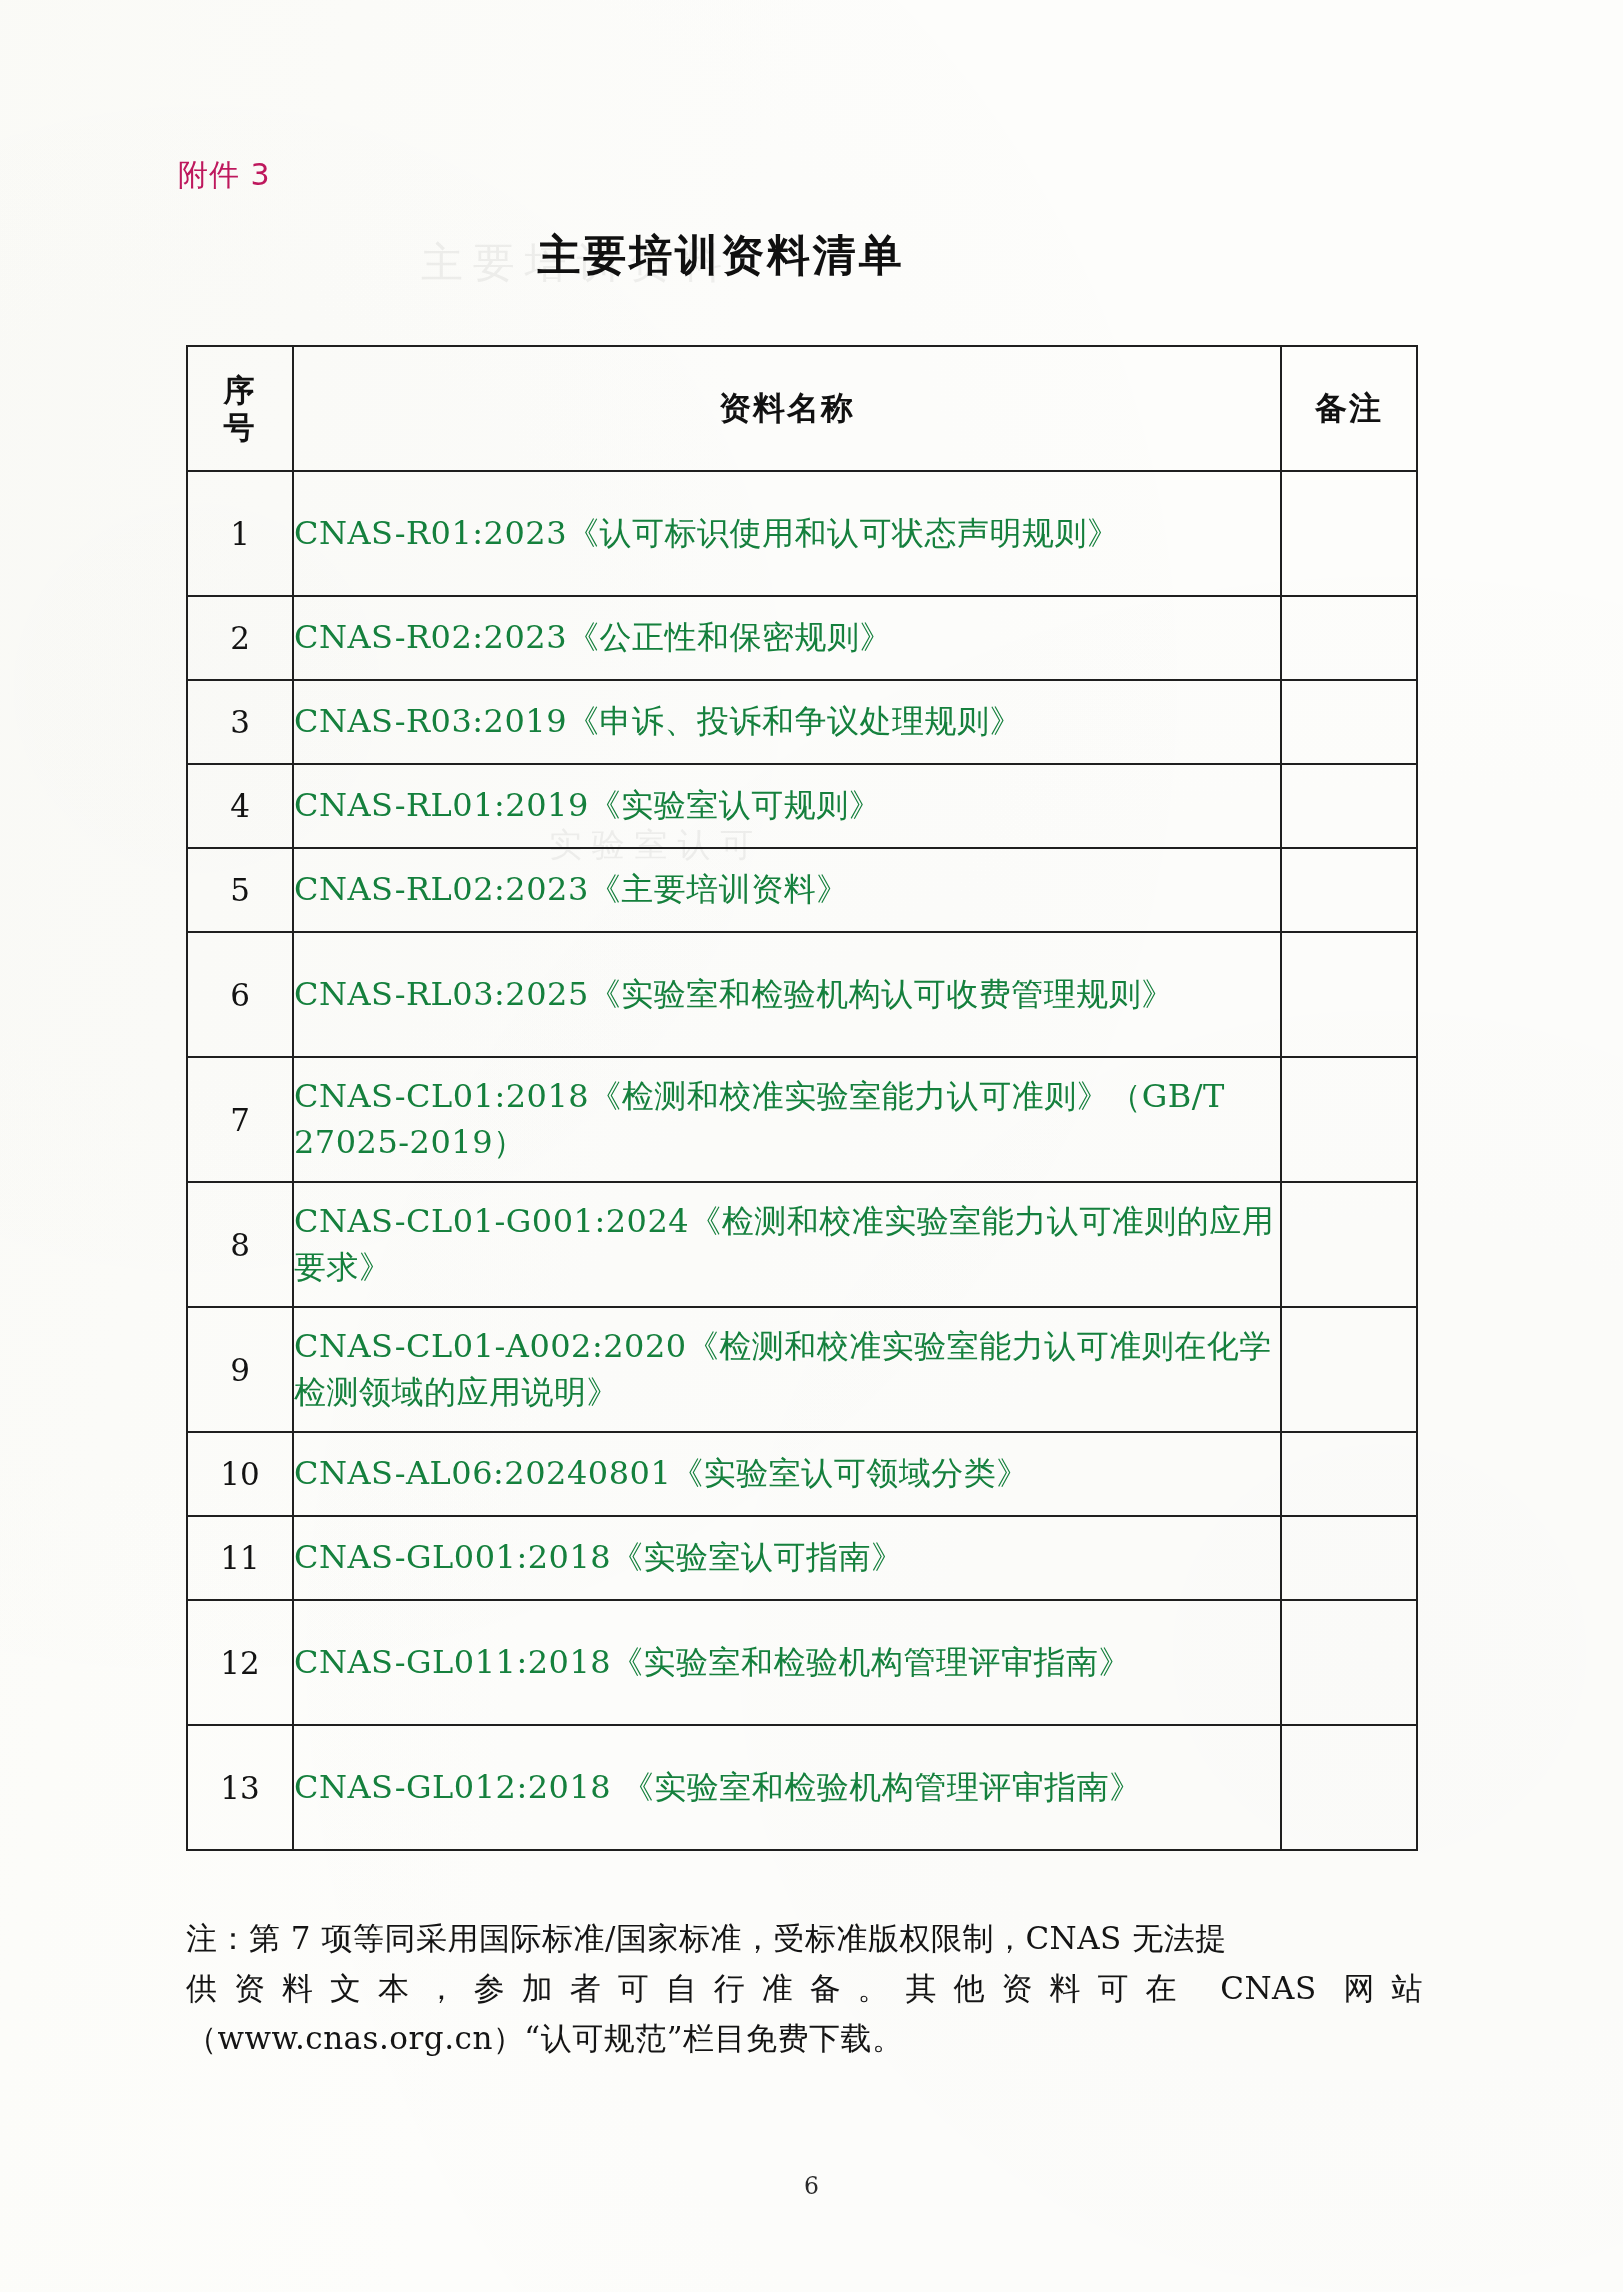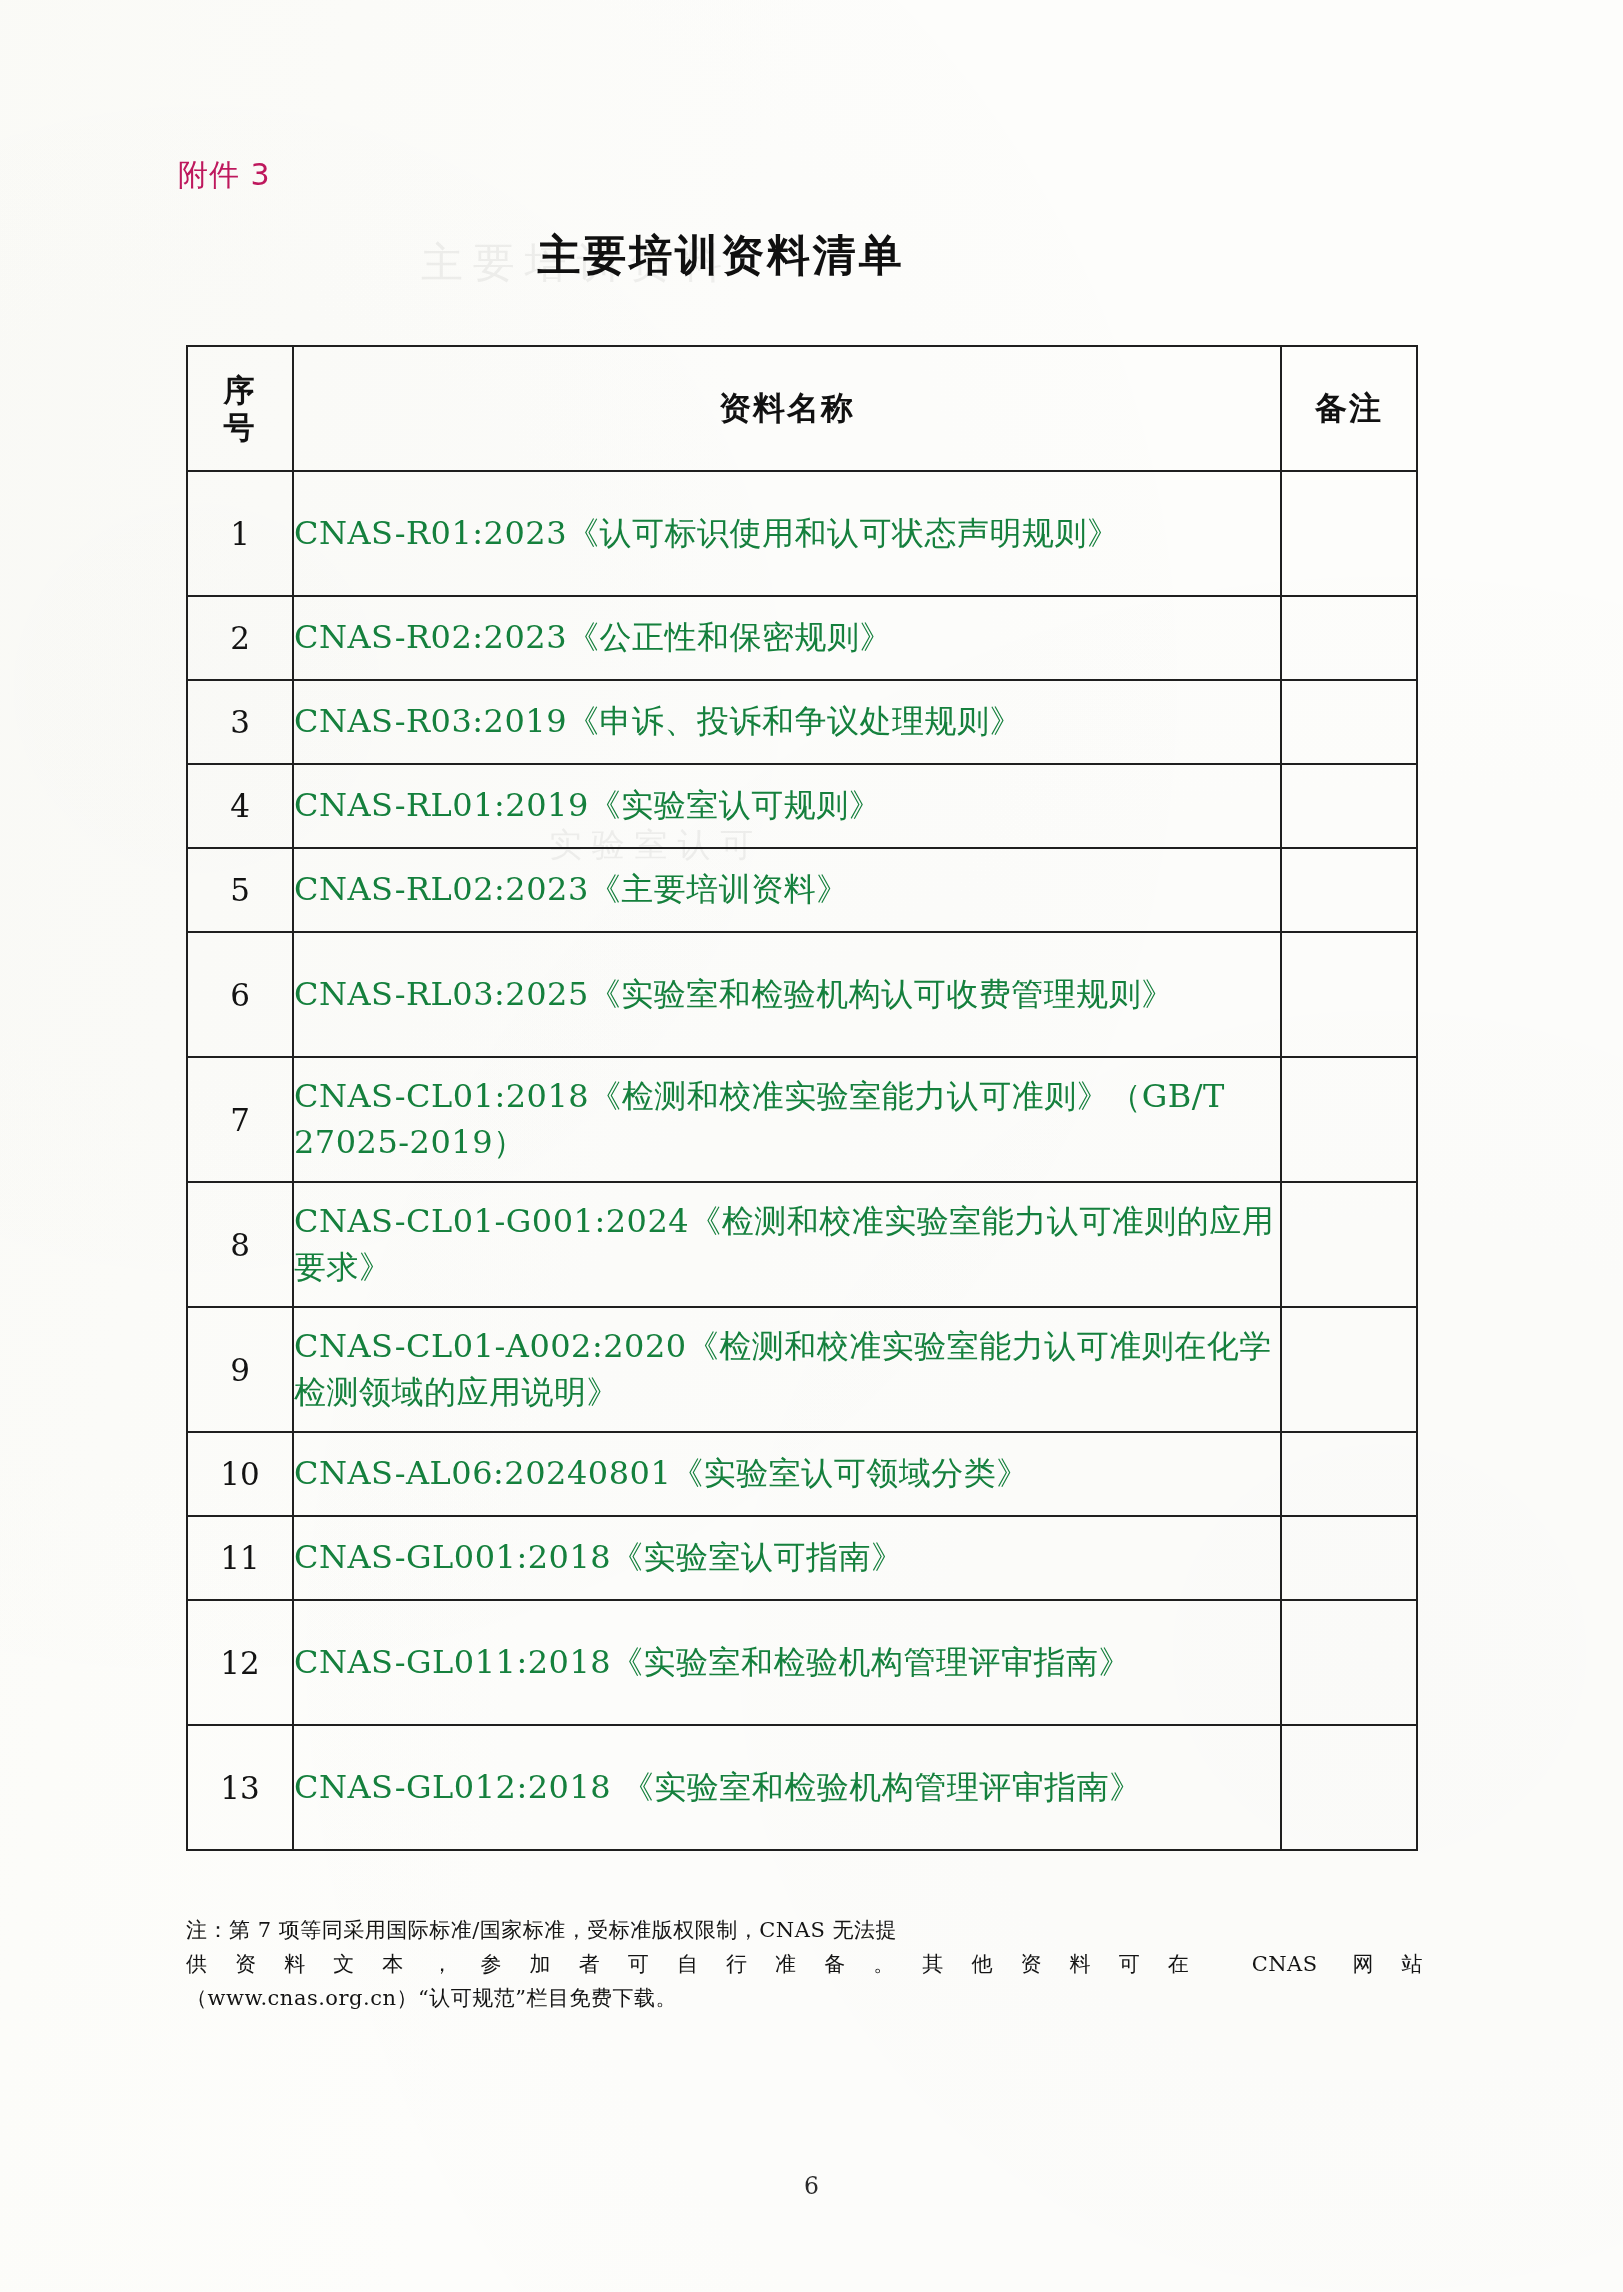--- a/index.html
+++ b/index.html
@@ -102,21 +102,21 @@
   td.note { }
   tr.r1 td { height: 123px; }
   tr.r2 td { height: 82px; }
 
   .note-block {
     position: absolute;
     left: 186px;
     top: 1913px;
     width: 1237px;
     font-family: "DejaVu Serif", serif;
-    font-size: 21px;
+    font-size: 31px;
     line-height: 1.62;
     letter-spacing: 0.5px;
     color: #141414;
     text-align: justify;
   }
   .note-block p { margin: 0; }
   .note-line2 { text-align: justify; text-align-last: justify; }
   .page-number {
     position: absolute;
     left: 0;

